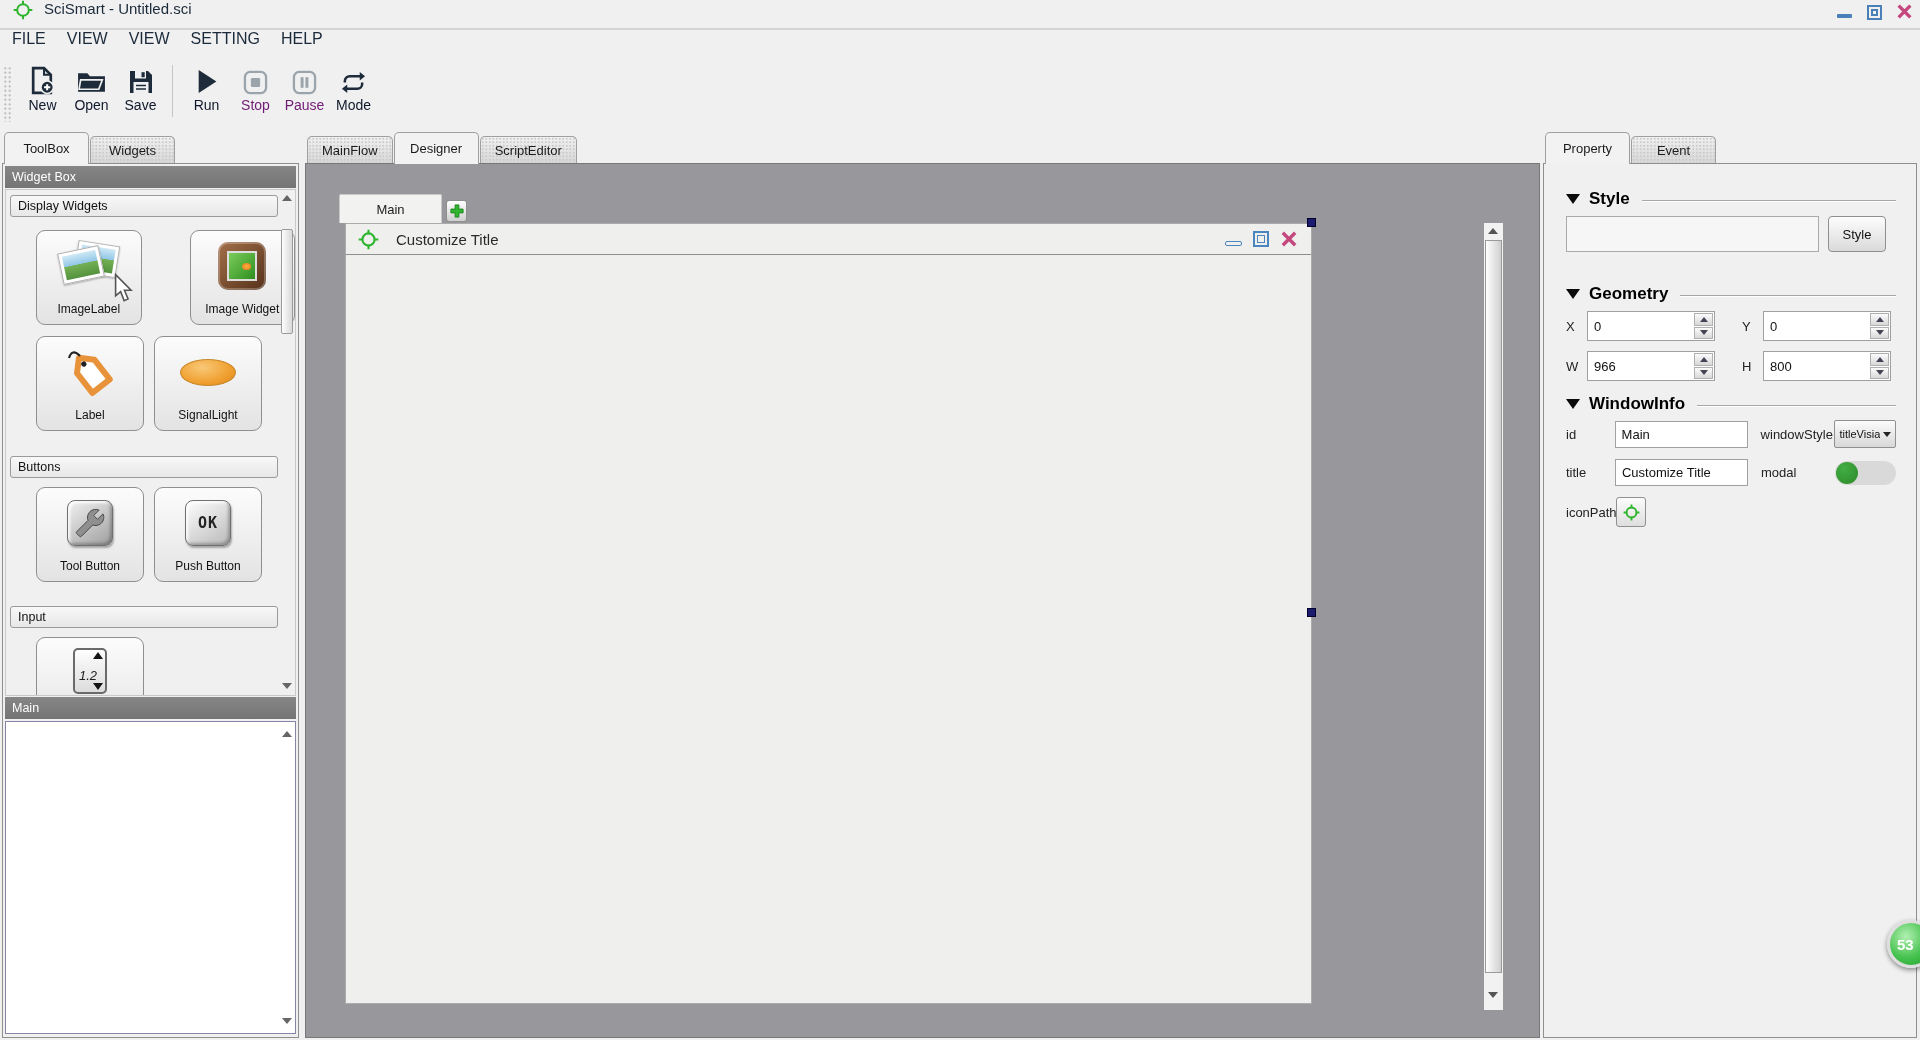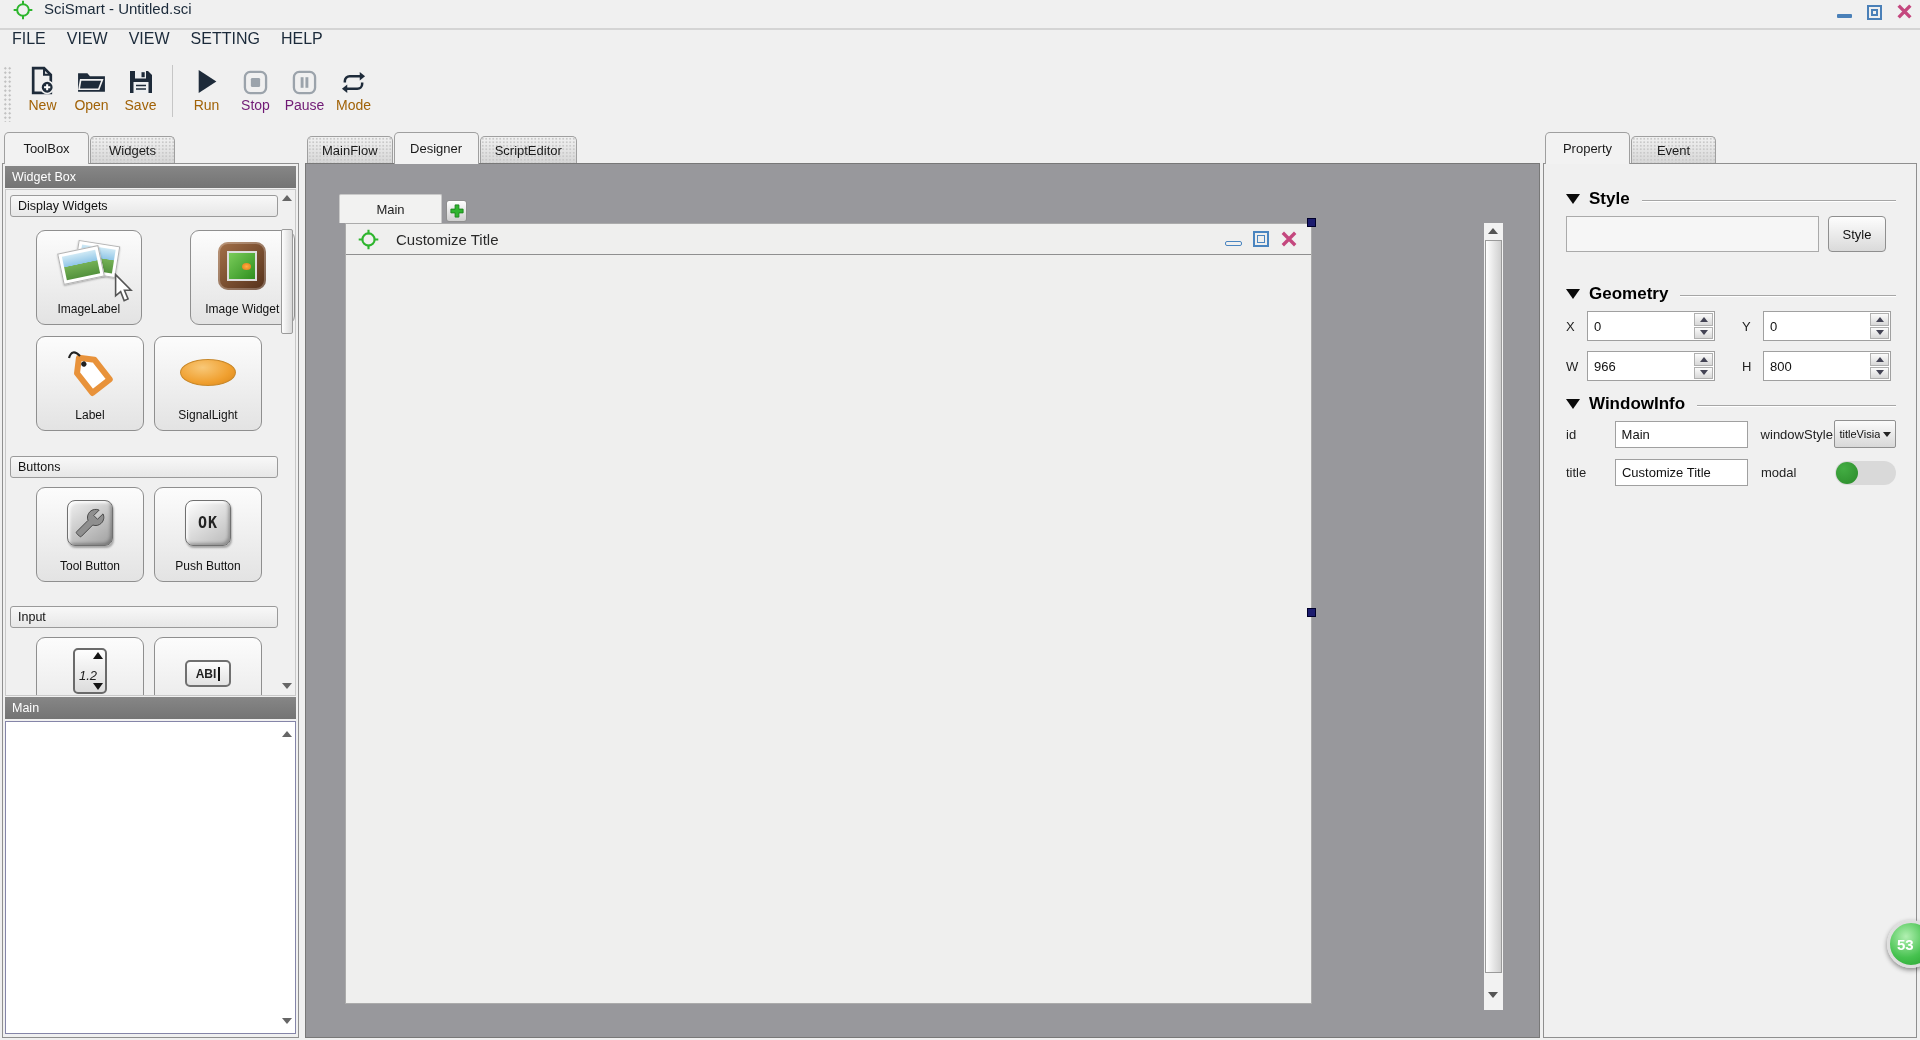--- a/index.html
+++ b/index.html
@@ -21,21 +21,21 @@
   
   .menubar { position:absolute; top:30px; left:0; right:0; height:30px; display:flex; align-items:flex-start; padding-left:12px; gap:21px; }
   .menu-item { font-size:16px; color:#1b2a3a; cursor:default; }
 
   
   .toolbar { position:absolute; top:61px; left:0; height:67px; display:flex; align-items:flex-start; padding-left:3px; }
   .tb-handle { width:9px; height:56px; margin:5px 7px 0 0;
     background-image:radial-gradient(#bdbdbd 1px, transparent 1.2px); background-size:4.5px 4.5px; }
   .tb-btn { min-width:47px; display:flex; flex-direction:column; align-items:center; margin-right:2px; cursor:default; }
   .tb-icon { height:36px; display:flex; align-items:flex-end; padding-bottom:2px; }
-  .tb-label { font-size:14px; color:#a16207; margin-top:0; }
+  .tb-label { font-size:14px; color:#0f172a; margin-top:0; }
   .tb-btn.disabled .tb-label { color:#701a75; }
   .tb-sep { width:1px; background:#c6c6c6; height:52px; margin:4px 10px 0 6px; }
 
   
   .main { position:absolute; top:130px; left:0; right:0; bottom:0; }
   .left-panel  { position:absolute; left:2px; width:297px; top:0; bottom:2px; }
   .center-panel{ position:absolute; left:305px; right:380px; top:0; bottom:2px; }
   .right-panel { position:absolute; right:3px; width:374px; top:0; bottom:2px; }
 
   .tabs { height:33px; display:flex; align-items:flex-end; padding-left:2px; position:relative; z-index:3; }
@@ -387,28 +387,20 @@
           <div class="card-row r4">
             <div class="wcard partial">
               <div class="wicon-wrap">
                 <div class="spinv">
                   <span class="sv-text">1.2</span>
                   <span class="sv-up"></span>
                     <span class="sv-down"></span>
                 </div>
               </div>
             </div>
-            <div class="wcard partial">
-              <div class="wicon-wrap">
-                <div class="abiw">
-                    <span>ABI</span>
-                    <span class="caret"></span>
-                  </div>
-              </div>
-            </div>
           </div>
 
           <div class="wb-scrollbar">
             <span class="tri-up wb-up"></span>
             <div class="wb-thumb"></div>
             <span class="tri-down wb-down"></span>
           </div>
         </div>
 
         <div class="dark-header lp-outline-header">Main</div>
@@ -565,20 +557,29 @@
             </div>
           </div>
           <div class="wi-row">
             <span class="wi-label">title</span>
             <input class="wi-input" value="Customize Title" style="">
             <span class="wi-rlabel">modal</span>
             <div class="toggle">
                 <span class="knob"></span>
               </div>
           </div>
+          <div class="wi-row">
+            <span class="wi-label">iconPath</span>
+            <div class="iconpath-btn">
+              <svg viewBox="0 0 24 24" width="17" height="17">
+                  <circle cx="12" cy="12" r="7" fill="none" stroke="#2db52d" stroke-width="2.6"></circle>
+                  <path d="M12 0.8 V6 M12 18 V23.2 M0.8 12 H6 M18 12 H23.2" stroke="#2db52d" stroke-width="2.6"></path>
+                </svg>
+            </div>
+          </div>
 
         </div>
       </div>
     </div>
   </div>
 
   <div class="badge">
     <span>53</span>
   </div>
 

